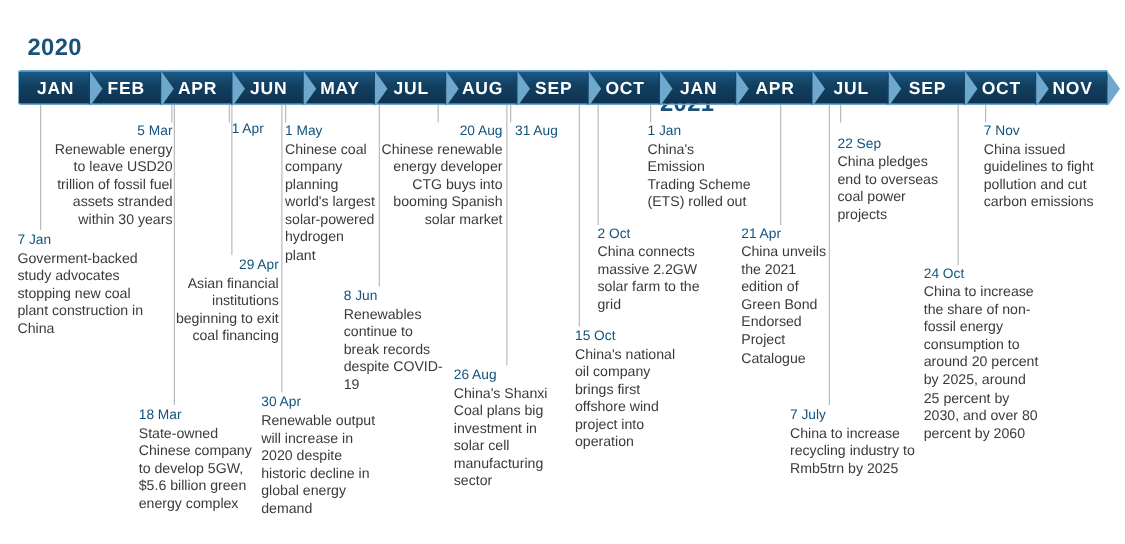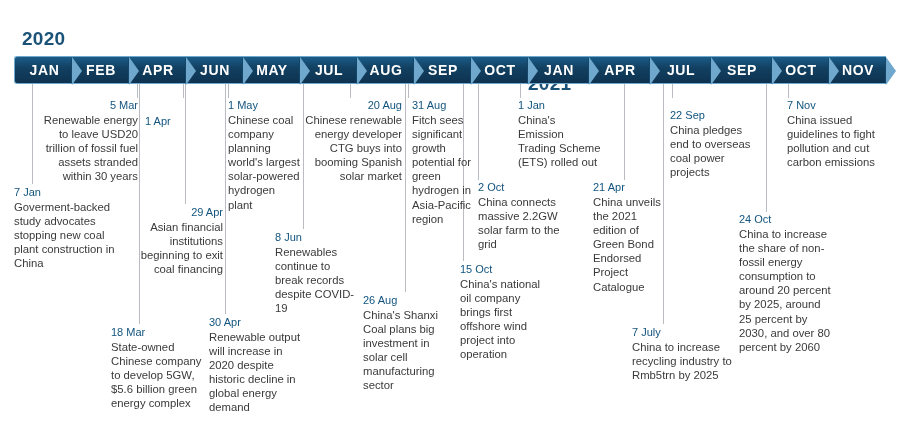--- a/index.html
+++ b/index.html
@@ -192,21 +192,21 @@
         <div class="ev-text">Goverment-backed study advocates stopping new coal plant construction in China</div>
       </div>
       <div class="event align-right" style="left: 36px; top: 98px; width: 102px;">
         <div class="ev-date">5 Mar</div>
         <div class="ev-text">Renewable energy to leave USD20 trillion of fossil fuel assets stranded within 30 years</div>
       </div>
       <div class="event align-left" style="left: 111px; top: 325px; width: 92px;">
         <div class="ev-date">18 Mar</div>
         <div class="ev-text">State-owned Chinese company to develop 5GW, $5.6 billion green energy complex</div>
       </div>
-      <div class="event align-left" style="left: 145px; top: 114px; width: 66px;">
+      <div class="event align-left" style="left: 145px; top: 96px; width: 66px; text-align: right;">
         <div class="ev-date">1 Apr</div>
       </div>
       <div class="event align-right" style="left: 133px; top: 205px; width: 90px;">
         <div class="ev-date">29 Apr</div>
         <div class="ev-text">Asian financial institutions beginning to exit coal financing</div>
       </div>
       <div class="event align-left" style="left: 209px; top: 315px; width: 97px;">
         <div class="ev-date">30 Apr</div>
         <div class="ev-text">Renewable output will increase in 2020 despite historic decline in global energy demand</div>
       </div>
@@ -221,21 +221,20 @@
       <div class="event align-right" style="left: 303px; top: 98px; width: 99px;">
         <div class="ev-date">20 Aug</div>
         <div class="ev-text">Chinese renewable energy developer CTG buys into booming Spanish solar market</div>
       </div>
       <div class="event align-left" style="left: 363px; top: 293px; width: 93px;">
         <div class="ev-date">26 Aug</div>
         <div class="ev-text">China's Shanxi Coal plans big investment in solar cell manufacturing sector</div>
       </div>
       <div class="event align-left" style="left: 412px; top: 98px; width: 62px;">
         <div class="ev-date">31 Aug</div>
-        <div class="ev-text">Fitch sees significant growth potential for green hydrogen in Asia-Pacific region</div>
       </div>
       <div class="event align-left" style="left: 460px; top: 262px; width: 90px;">
         <div class="ev-date">15 Oct</div>
         <div class="ev-text">China's national oil company brings first offshore wind project into operation</div>
       </div>
       <div class="event align-left" style="left: 478px; top: 180px; width: 92px;">
         <div class="ev-date">2 Oct</div>
         <div class="ev-text">China connects massive 2.2GW solar farm to the grid</div>
       </div>
       <div class="event align-left" style="left: 518px; top: 98px; width: 84px;">

